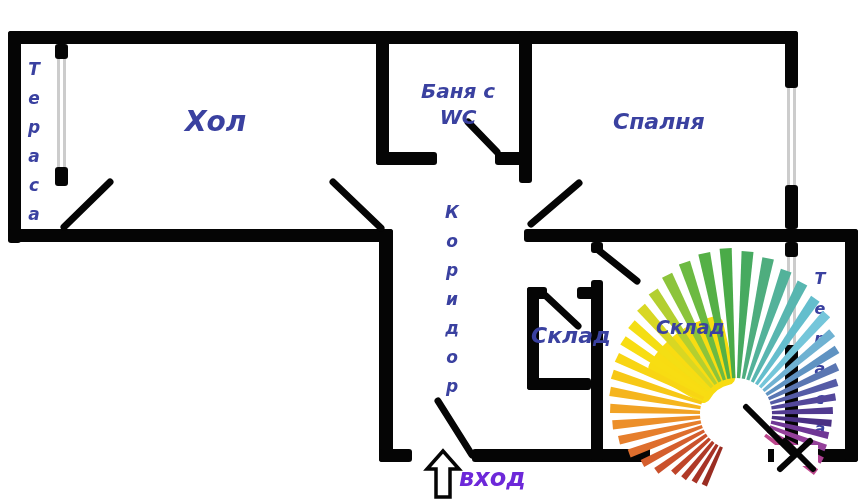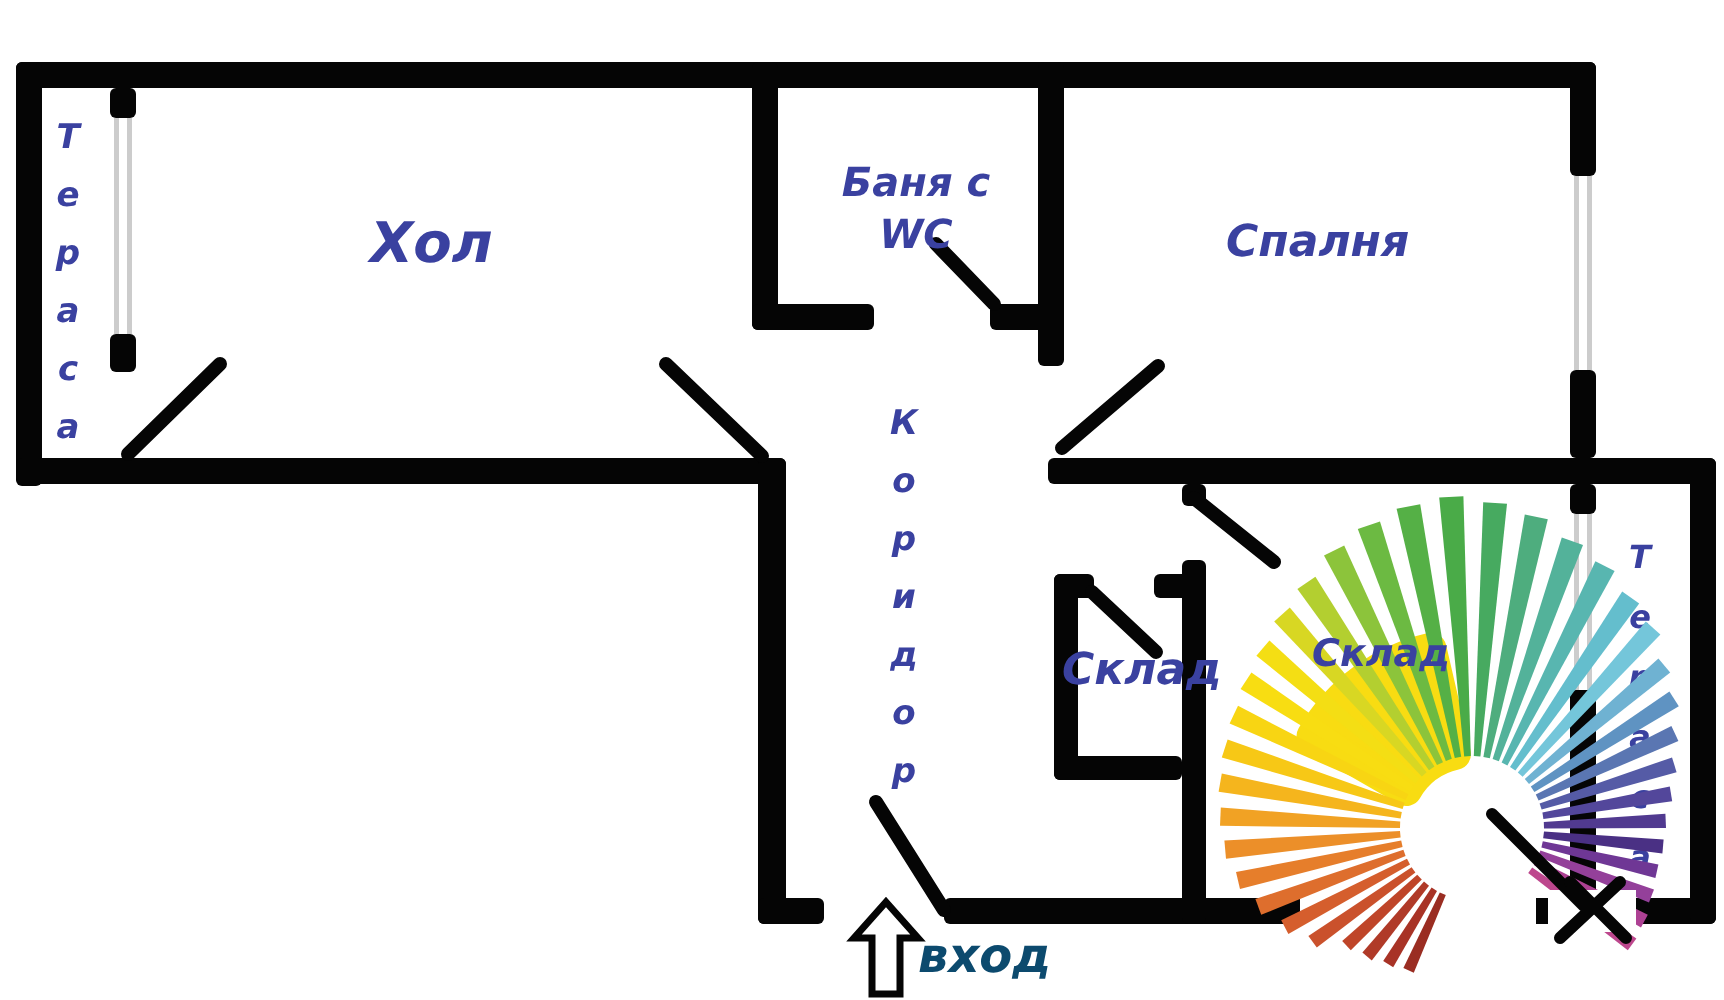--- a/index.html
+++ b/index.html
@@ -160,14 +160,14 @@
 
   <div class="vlabel tall z2" style="left:808px;top:264px;font-size:16px">
       <span>Т</span>
       <span>е</span>
       <span>р</span>
       <span>а</span>
       <span>с</span>
       <span>а</span>
     </div>
 
-  <div id="entrance-label" class="z4" style="left: 459px; top: 464px; font-size: 24px; color: #0c4a6e;">вход</div>
+  <div id="entrance-label" class="z4" style="left: 459px; top: 464px; font-size: 24px; color: #6d28d9;">вход</div>
 </div>
 
 </body></html>

